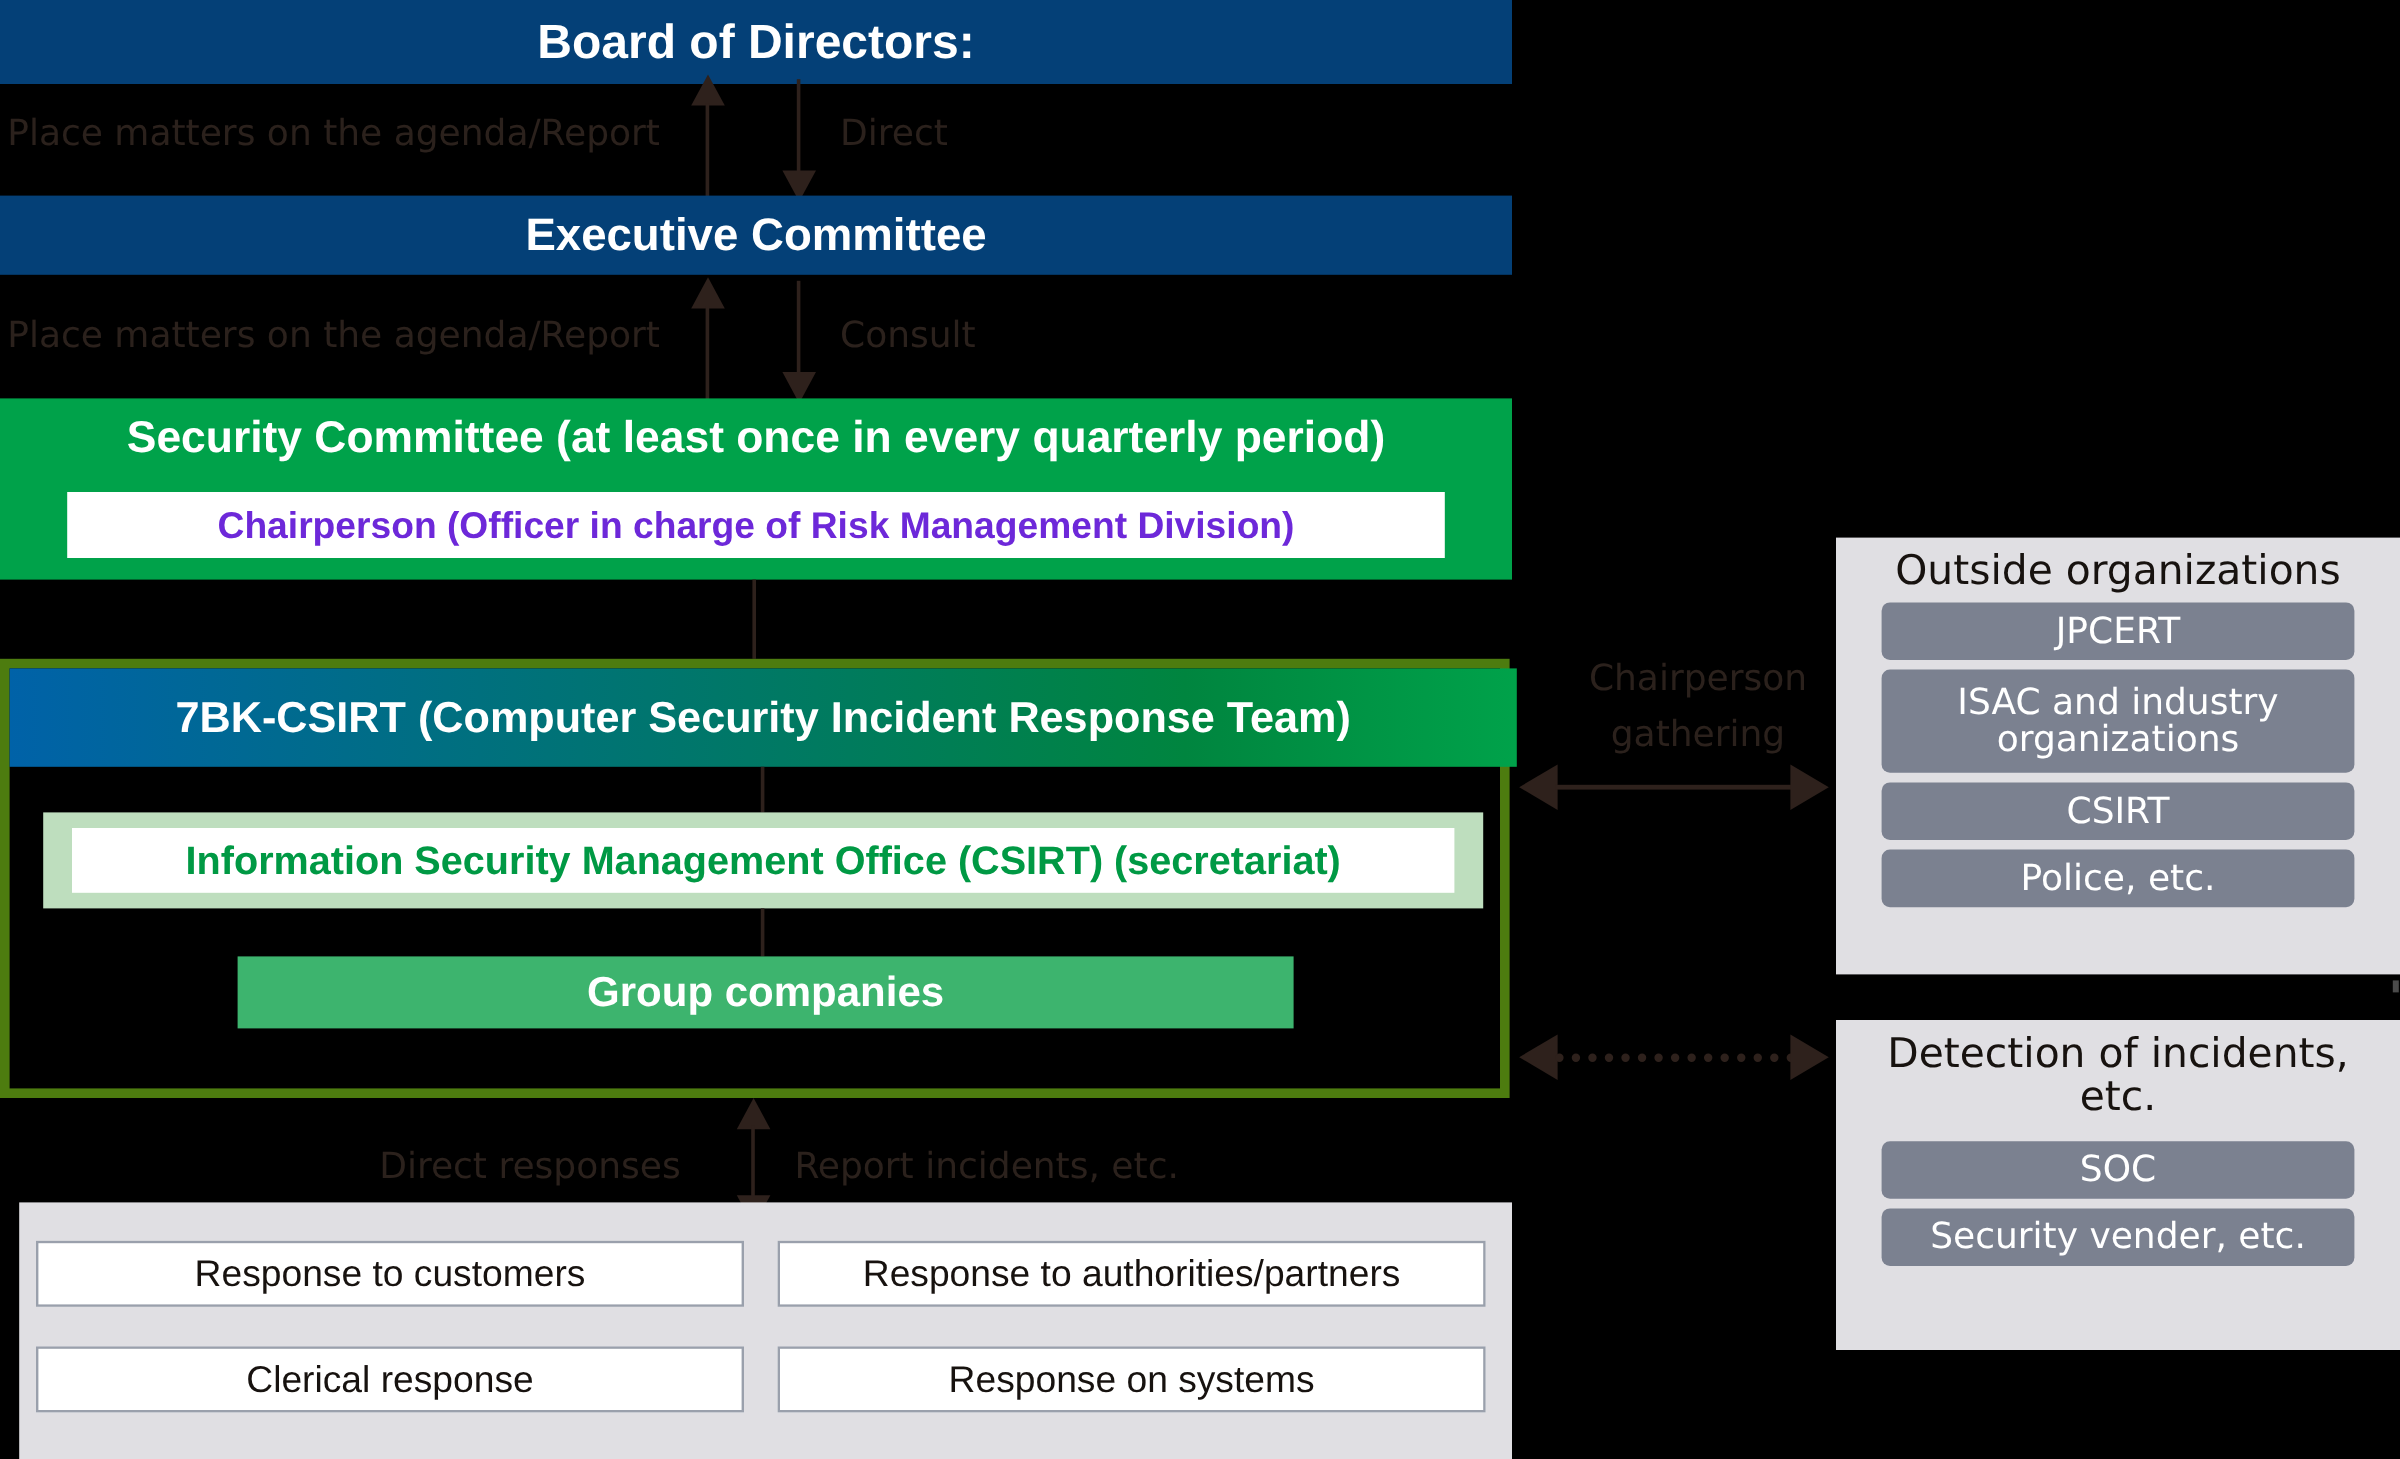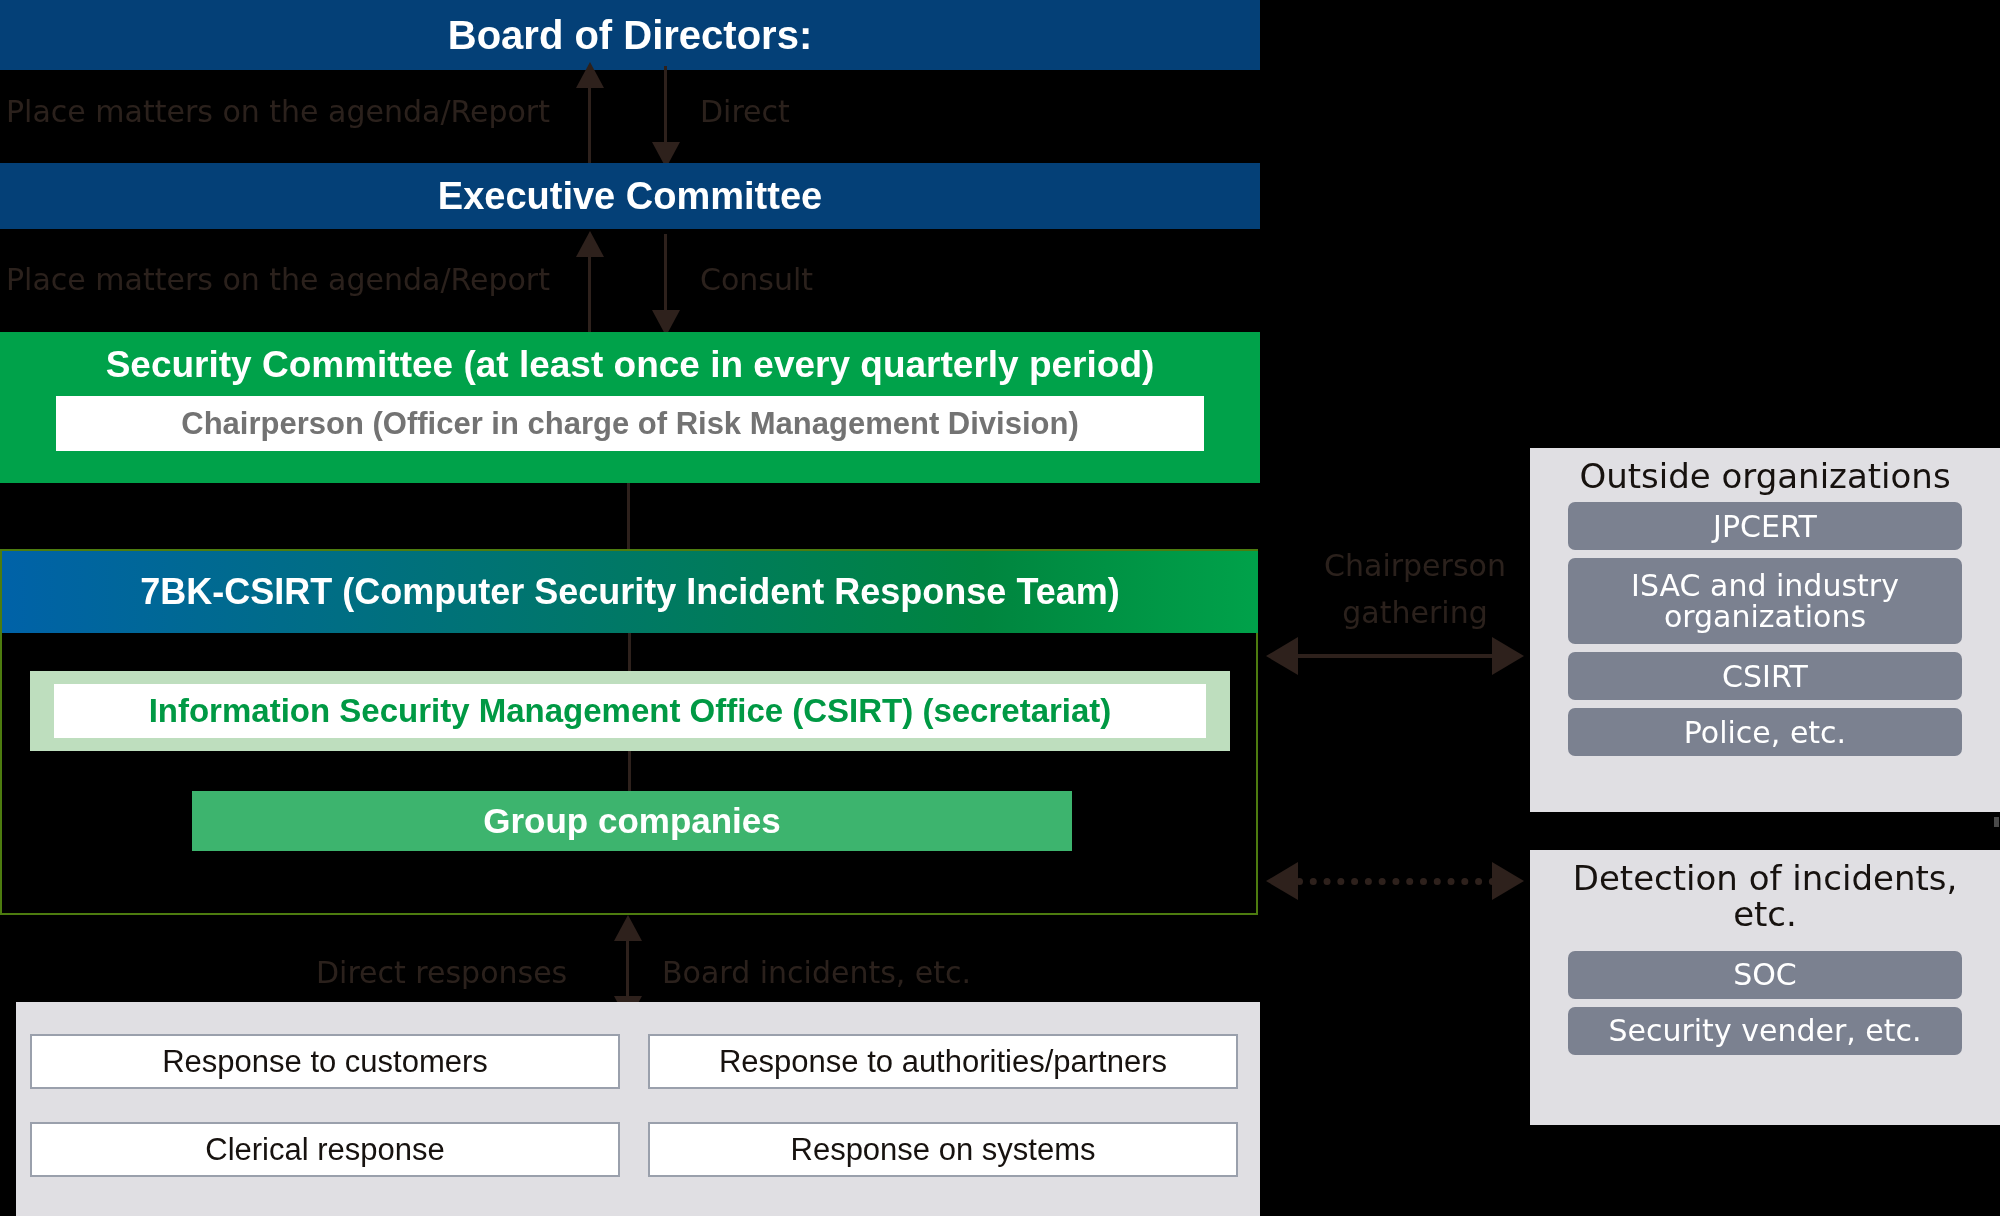--- a/index.html
+++ b/index.html
@@ -14,27 +14,27 @@
 
   .navy{background:#044077;}
   .green{background:#00A24A;}
 
   #board{left:0;top:0;width:1260px;height:70px;font-size:40px;}
   #exec{left:0;top:163px;width:1260px;height:66px;font-size:38px;}
 
   #seccomm{left:0;top:332px;width:1260px;height:151px;display:block;}
   #seccomm .sc-title{width:100%;height:66px;display:flex;align-items:center;
        justify-content:center;color:#fff;font-weight:bold;font-size:37px;white-space:nowrap;}
-  #seccomm .sc-chair{position:absolute;left:56px;top:64px;width:1148px;height:55px;
-       background:#fff;color:#737373;font-weight:bold;font-size:31px;
+  #seccomm .sc-chair{position:absolute;left:56px;top:78px;width:1148px;height:55px;
+       background:#fff;color:#6d28d9;font-weight:bold;font-size:31px;
        display:flex;align-items:center;justify-content:center;white-space:nowrap;}
 
   
   #csirt-box{position:absolute;left:0px;top:549px;width:1258px;height:366px;
-       border:2px solid #4d7c0f;box-sizing:border-box;background:#000;}
+       border:8px solid #4d7c0f;box-sizing:border-box;background:#000;}
   #csirt-head{position:absolute;left:0;top:0;width:1256px;height:82px;
        background:linear-gradient(90deg,#0062A8 0%,#00853F 78%,#00A24A 100%);
        display:flex;align-items:center;justify-content:center;
        color:#fff;font-weight:bold;font-size:36px;white-space:nowrap;}
   #secretariat-frame{position:absolute;left:28px;top:120px;width:1200px;height:80px;
        background:#BEDEBE;display:flex;align-items:center;justify-content:center;}
   #secretariat-inner{width:1152px;height:54px;background:#fff;
        display:flex;align-items:center;justify-content:center;
        color:#009944;font-weight:bold;font-size:33px;white-space:nowrap;}
   #groupco{position:absolute;left:190px;top:240px;width:880px;height:60px;
@@ -125,21 +125,21 @@
       <div id="secretariat-inner">Information Security Management Office (CSIRT) (secretariat)</div>
     </div>
     <div class="thin-conn" style="left:626px;top:200px;height:40px;"></div>
     <div id="groupco">Group companies</div>
   </div>
 
   <div class="vhead-up" style="left:614px;top:915px;"></div>
   <div class="vline" style="left:626px;top:938px;height:68px;"></div>
   <div class="vhead-dn" style="left:614px;top:996px;"></div>
   <div class="alabel" style="left:316px;top:955px;">Direct responses</div>
-  <div class="alabel" style="left:662px;top:955px;">Board incidents, etc.</div>
+  <div class="alabel" style="left:662px;top:955px;">Report incidents, etc.</div>
 
   <div id="bottom-panel">
     <div class="resp-box" id="resp-customers">Response to customers</div>
     <div class="resp-box" id="resp-auth">Response to authorities/partners</div>
     <div class="resp-box" id="resp-systems">Response on systems</div>
     <div class="resp-box" id="resp-clerical">Clerical response</div>
   </div>
 
   <div class="alabel" style="left:1305px;top:548px;text-align:center;width:220px;">Chairperson</div>
   <div class="alabel" style="left:1305px;top:595px;text-align:center;width:220px;">gathering</div>

